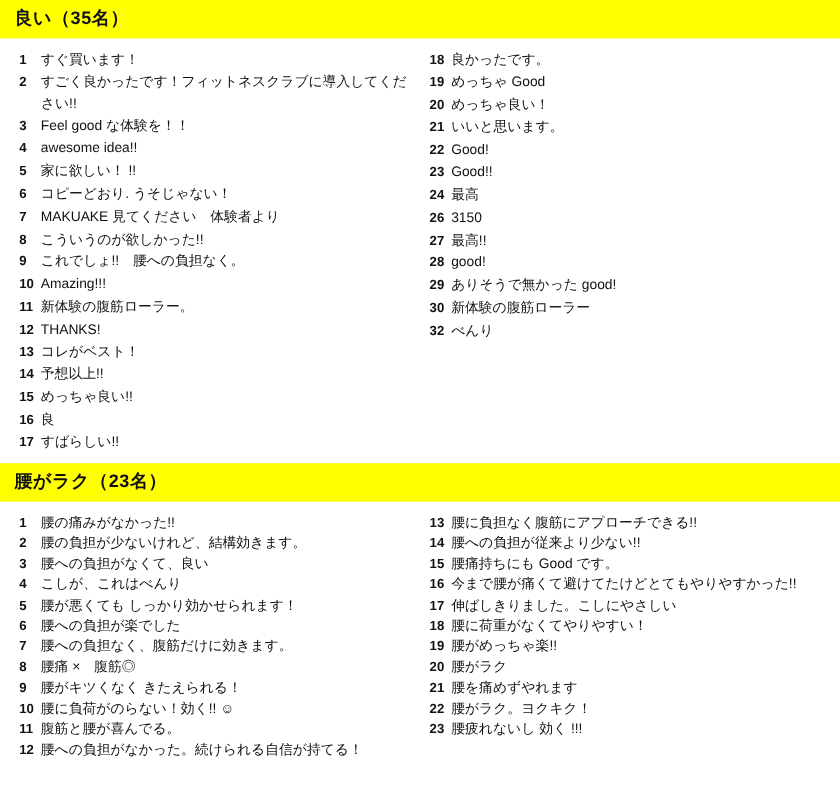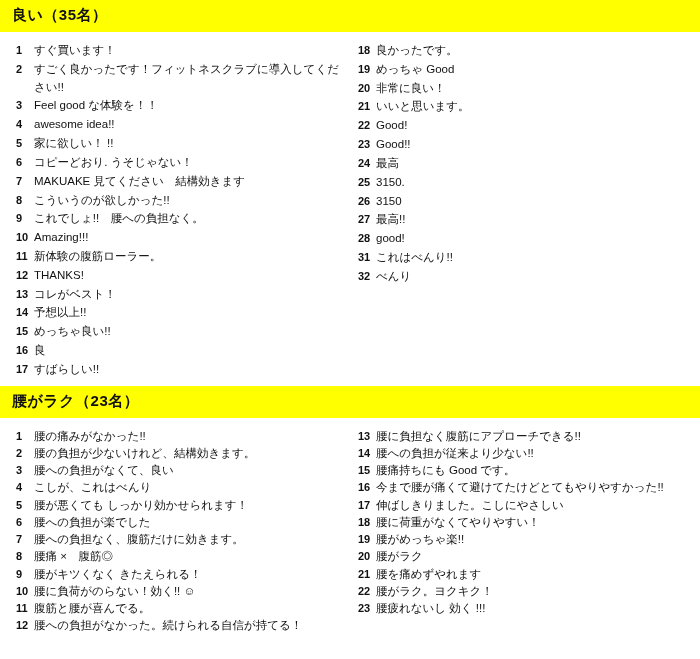--- a/index.html
+++ b/index.html
@@ -103,21 +103,21 @@
         <div class="item">
             <span class="num">5</span>
             <span class="txt">家に欲しい！ !!</span>
           </div>
         <div class="item">
             <span class="num">6</span>
             <span class="txt">コピーどおり. うそじゃない！</span>
           </div>
         <div class="item">
             <span class="num">7</span>
-            <span class="txt">MAKUAKE 見てください　結構効きます</span>
+            <span class="txt">MAKUAKE 見てください　体験者より</span>
           </div>
         <div class="item">
             <span class="num">8</span>
             <span class="txt">こういうのが欲しかった!!</span>
           </div>
         <div class="item">
             <span class="num">9</span>
             <span class="txt">これでしょ!!　腰への負担なく。</span>
           </div>
         <div class="item">
@@ -157,57 +157,57 @@
         <div class="item">
             <span class="num">18</span>
             <span class="txt">良かったです。</span>
           </div>
         <div class="item">
             <span class="num">19</span>
             <span class="txt">めっちゃ Good</span>
           </div>
         <div class="item">
             <span class="num">20</span>
-            <span class="txt">非常に良い！</span>
+            <span class="txt">めっちゃ良い！</span>
           </div>
         <div class="item">
             <span class="num">21</span>
             <span class="txt">いいと思います。</span>
           </div>
         <div class="item">
             <span class="num">22</span>
             <span class="txt">Good!</span>
           </div>
         <div class="item">
             <span class="num">23</span>
             <span class="txt">Good!!</span>
           </div>
         <div class="item">
             <span class="num">24</span>
             <span class="txt">最高</span>
           </div>
         <div class="item">
-            <span class="num">25</span>
-            <span class="txt">3150.</span>
-          </div>
-        <div class="item">
             <span class="num">26</span>
             <span class="txt">3150</span>
           </div>
         <div class="item">
             <span class="num">27</span>
             <span class="txt">最高!!</span>
           </div>
         <div class="item">
             <span class="num">28</span>
             <span class="txt">good!</span>
           </div>
         <div class="item">
-            <span class="num">31</span>
-            <span class="txt">これはべんり!!</span>
+            <span class="num">29</span>
+            <span class="txt">ありそうで無かった good!</span>
+          </div>
+        <div class="item">
+            <span class="num">30</span>
+            <span class="txt">新体験の腹筋ローラー</span>
           </div>
         <div class="item">
             <span class="num">32</span>
             <span class="txt">べんり</span>
           </div>
       </div>
     </div>
   </div>
 
   <div class="section sec2">

